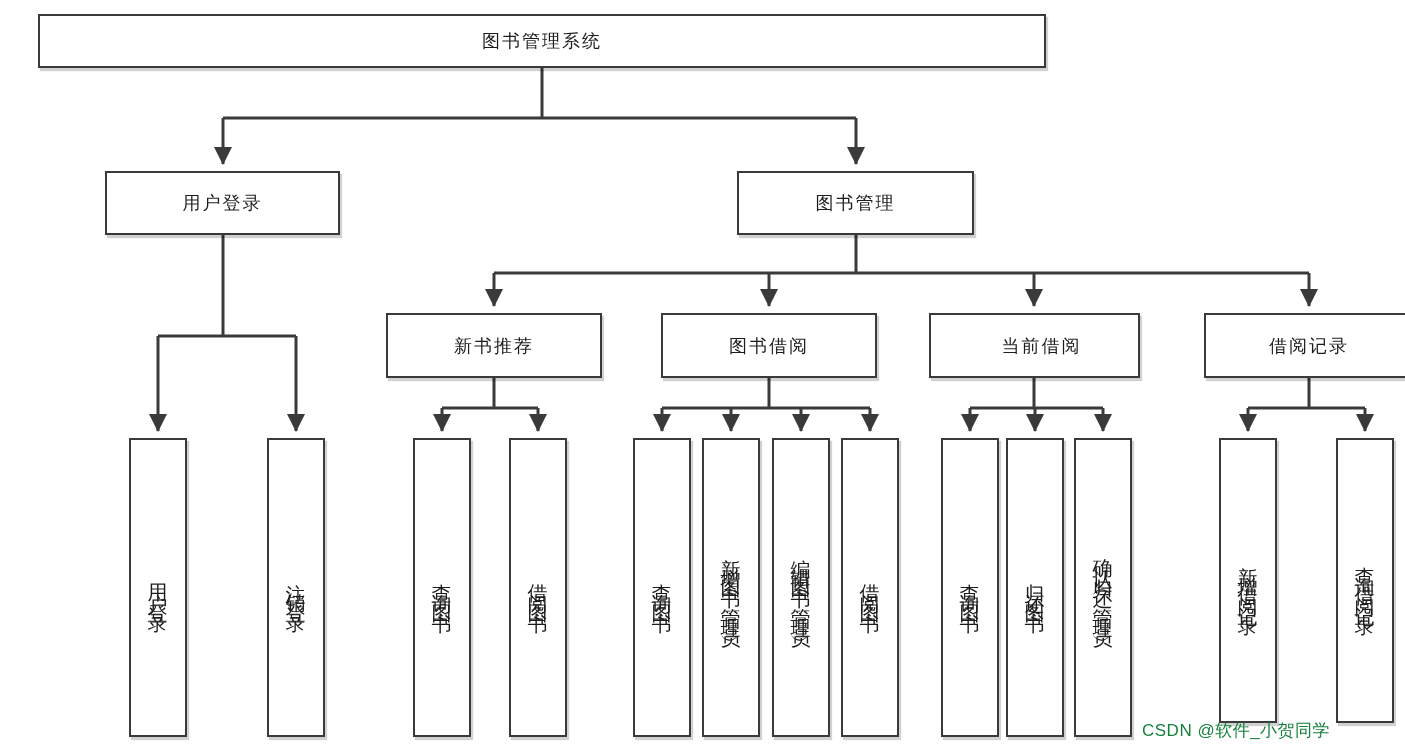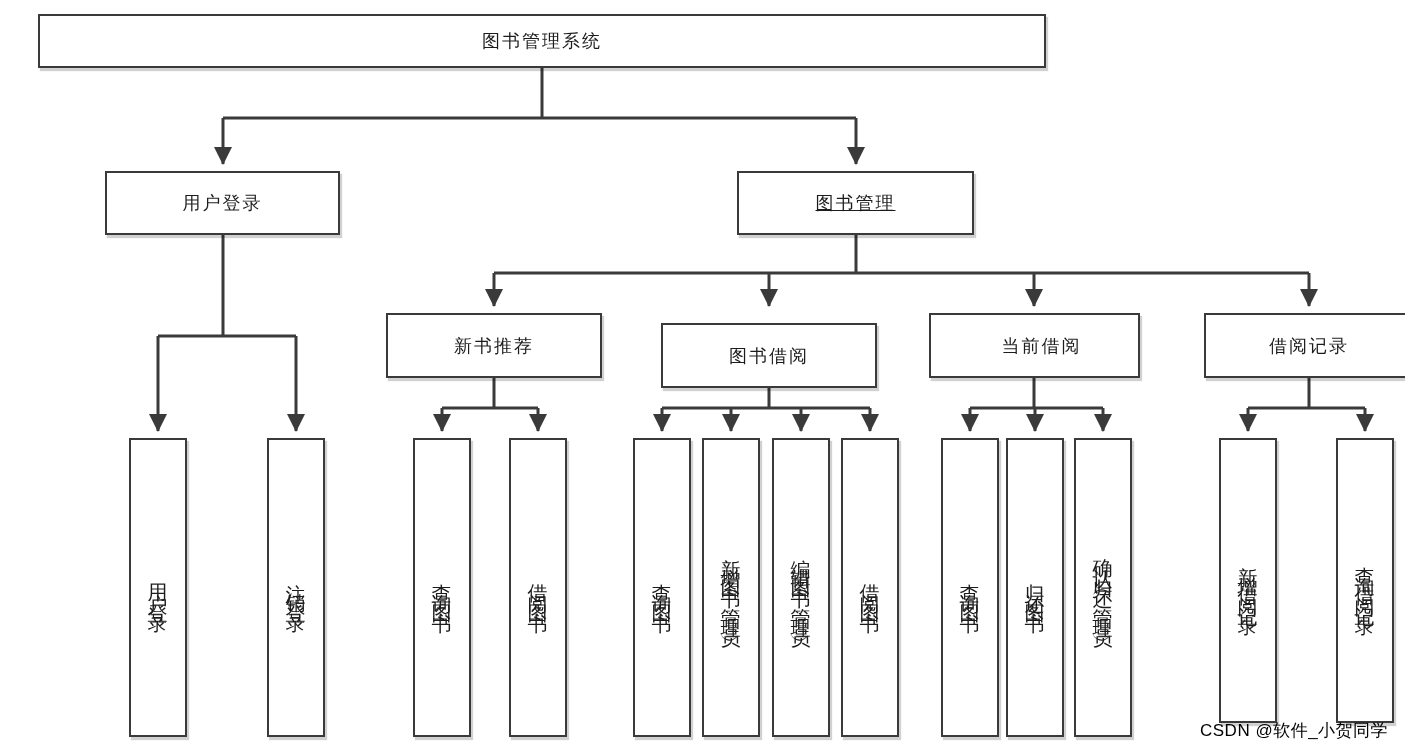--- a/index.html
+++ b/index.html
@@ -45,47 +45,47 @@
     writing-mode: vertical-rl;
     text-orientation: mixed;
     font-size: 20px;
     letter-spacing: 10px;
     line-height: 1;
   }
   
   .n-root  { left: 14px;  top: 14px;  width: 1008px; height: 54px; }
   
   .n-l2-0  { left: 81px;  top: 171px; width: 235px; height: 64px; }
-  .n-l2-1  { left: 713px; top: 171px; width: 237px; height: 64px; text-decoration: underline; }
+  .n-l2-1  { left: 713px; top: 171px; width: 237px; height: 64px; }
   
   .n-l3-0  { left: 362px;  top: 313px; width: 216px; height: 65px; align-items: center; }
-  .n-l3-1  { left: 637px;  top: 323px; width: 216px; height: 65px; }
+  .n-l3-1  { left: 637px;  top: 313px; width: 216px; height: 65px; }
   .n-l3-2  { left: 905px;  top: 313px; width: 211px; height: 65px; padding-left: 14px; }
   .n-l3-3  { left: 1180px; top: 313px; width: 210px; height: 65px; }
   
   .leaf { width: 58px; height: 299px; top: 438px; }
   .n-g0-0 { left: 105px; }
   .n-g0-1 { left: 243px; }
   .n-g1-0 { left: 389px; }
   .n-g1-1 { left: 485px; }
   .n-g2-0 { left: 609px; }
   .n-g2-1 { left: 678px; }
   .n-g2-2 { left: 748px; }
   .n-g2-3 { left: 817px; }
   .n-g3-0 { left: 917px; }
   .n-g3-1 { left: 982px; }
   .n-g3-2 { left: 1050px; }
   .n-g4-0 { left: 1195px; height: 285px; }
   .n-g4-1 { left: 1312px; height: 285px; }
   .watermark {
     position: absolute;
-    left: 1176px;
+    left: 1118px;
     top: 719px;
     font-size: 17px;
-    color: #000000;
+    color: #15803d;
     letter-spacing: 0.5px;
     white-space: nowrap;
     z-index: 5;
     text-align: center;
   }
 </style>
 </head>
 <body>
 
 <div class="canvas">

